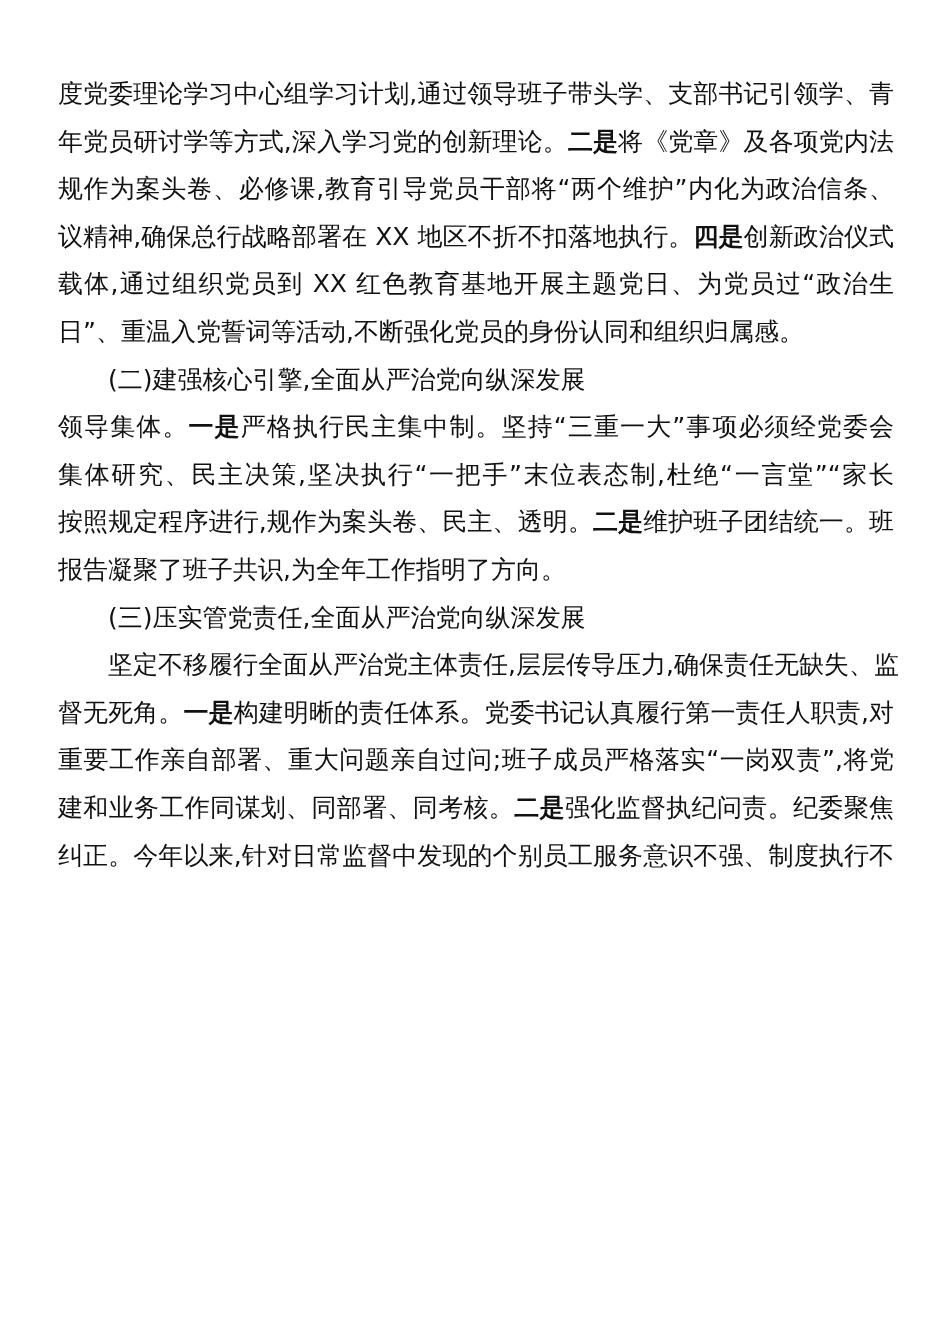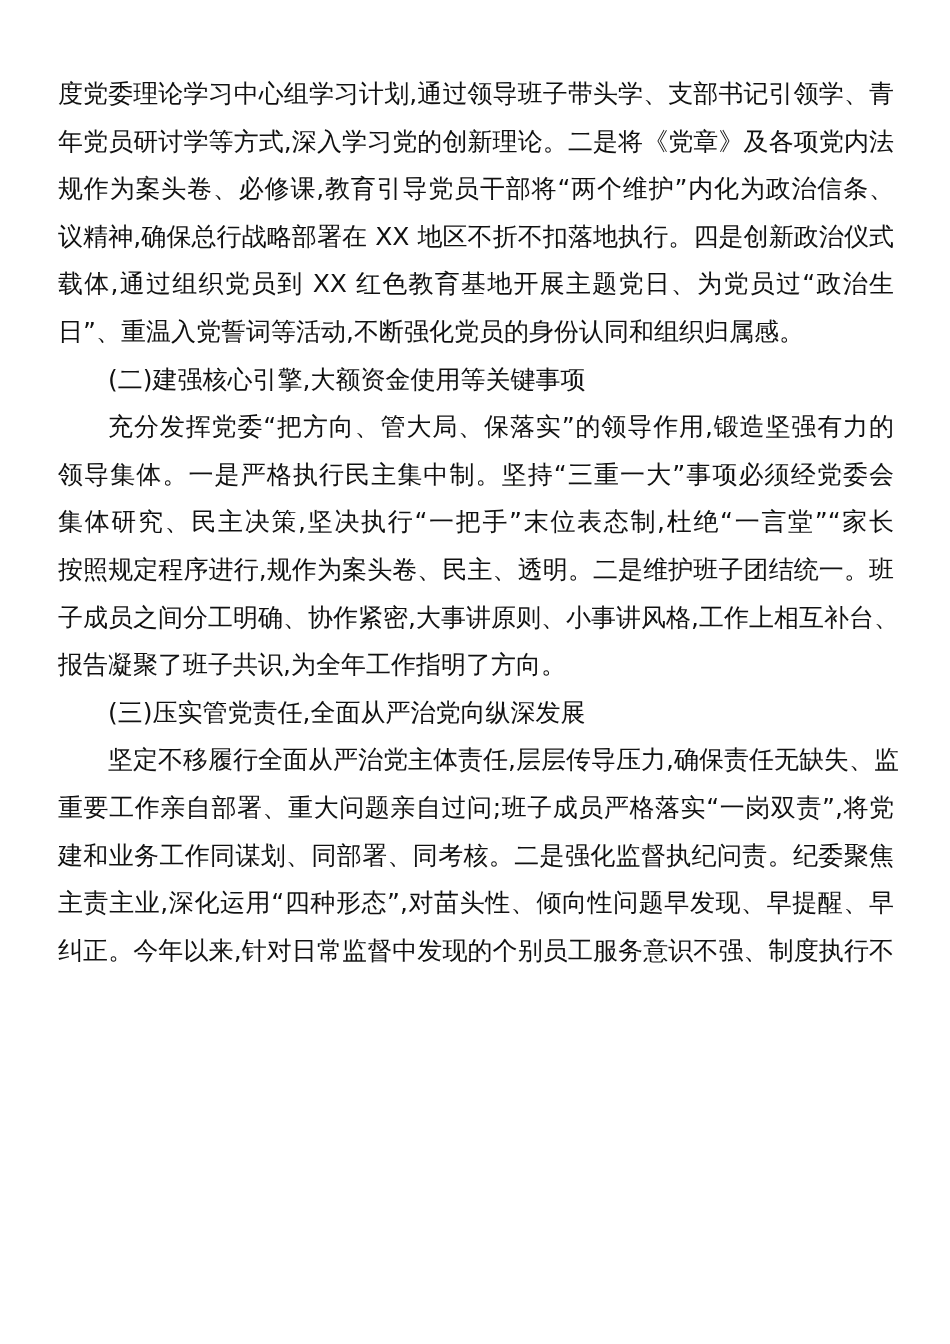--- a/index.html
+++ b/index.html
@@ -34,39 +34,37 @@
       text-align-last: left;
     }
     .line.indent {
       padding-left: 50px;
     }
     .line.heading {
       padding-left: 50px;
       text-align-last: left;
     }
     .b {
-      font-weight: normal;
+      font-weight: bold;
     }
   </style>
 </head>
 <body>
 
 <div class="page" id="page">
     <div class="line"><span>度党委理论学习中心组学习计划,通过领导班子带头学、支部书记引领学、青</span></div>
     <div class="line"><span>年党员研讨学等方式,深入学习党的创新理论。</span><span class="b">二是</span><span>将《党章》及各项党内法</span></div>
     <div class="line"><span>规作为案头卷、必修课,教育引导党员干部将“两个维护”内化为政治信条、</span></div>
     <div class="line"><span>议精神,确保总行战略部署在 XX 地区不折不扣落地执行。</span><span class="b">四是</span><span>创新政治仪式</span></div>
     <div class="line"><span>载体,通过组织党员到 XX 红色教育基地开展主题党日、为党员过“政治生</span></div>
     <div class="line last"><span>日”、重温入党誓词等活动,不断强化党员的身份认同和组织归属感。</span></div>
-    <div class="line heading last"><span>(二)建强核心引擎,大额资金使用等关键事项</span></div>
-    <div class="line indent"><span>充分发挥党委“把方向、管大局、保落实”的领导作用,锻造坚强有力的</span></div>
+    <div class="line heading last"><span>(二)建强核心引擎,全面从严治党向纵深发展</span></div>
     <div class="line"><span>领导集体。</span><span class="b">一是</span><span>严格执行民主集中制。坚持“三重一大”事项必须经党委会</span></div>
     <div class="line"><span>集体研究、民主决策,坚决执行“一把手”末位表态制,杜绝“一言堂”“家长</span></div>
     <div class="line"><span>按照规定程序进行,规作为案头卷、民主、透明。</span><span class="b">二是</span><span>维护班子团结统一。班</span></div>
-    <div class="line"><span>子成员之间分工明确、协作紧密,大事讲原则、小事讲风格,工作上相互补台、</span></div>
     <div class="line last"><span>报告凝聚了班子共识,为全年工作指明了方向。</span></div>
     <div class="line heading last"><span>(三)压实管党责任,全面从严治党向纵深发展</span></div>
     <div class="line indent"><span>坚定不移履行全面从严治党主体责任,层层传导压力,确保责任无缺失、监</span></div>
+    <div class="line"><span>督无死角。</span><span class="b">一是</span><span>构建明晰的责任体系。党委书记认真履行第一责任人职责,对</span></div>
     <div class="line"><span>重要工作亲自部署、重大问题亲自过问;班子成员严格落实“一岗双责”,将党</span></div>
     <div class="line"><span>建和业务工作同谋划、同部署、同考核。</span><span class="b">二是</span><span>强化监督执纪问责。纪委聚焦</span></div>
-    <div class="line"><span>主责主业,深化运用“四种形态”,对苗头性、倾向性问题早发现、早提醒、早</span></div>
     <div class="line"><span>纠正。今年以来,针对日常监督中发现的个别员工服务意识不强、制度执行不</span></div>
   </div>
 
 </body></html>

